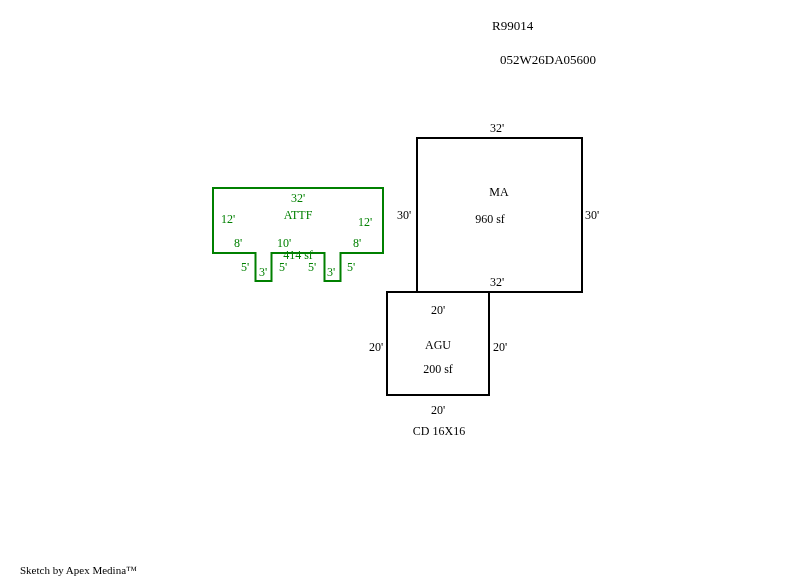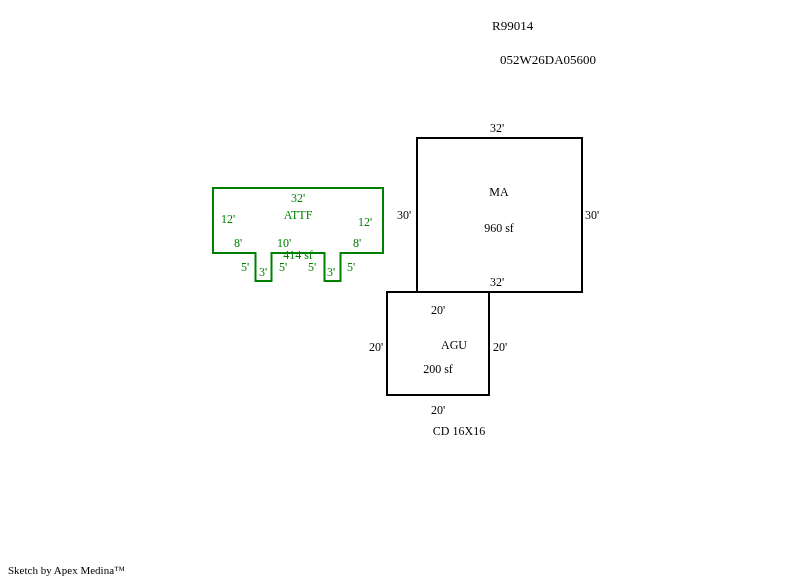--- a/index.html
+++ b/index.html
@@ -49,42 +49,42 @@
   <div class="box" style="left:386px; top:291px; width:104px; height:105px;"></div>
 
   <svg class="shape-svg" style="left:212px; top:187px;" width="173" height="96" viewBox="0 0 173 96">
     <path d="M1,1 L171,1 L171,66 L128.5,66 L128.5,94 L112.5,94 L112.5,66 L59.5,66 L59.5,94 L43.5,94 L43.5,66 L1,66 Z" fill="none" stroke="#008000" stroke-width="2"></path>
   </svg>
 
   <span class="lbl" style="left:497px; top:128px;">32'</span>
   <span class="lbl" style="left:404px; top:215px;">30'</span>
   <span class="lbl" style="left:592px; top:215px;">30'</span>
   <span class="lbl" style="left:499px; top:192px;">MA</span>
-  <span class="lbl" style="left:490px; top:228px;margin-left:9px;">960 sf</span>
+  <span class="lbl" style="left:490px; top:219px;">960 sf</span>
   <span class="lbl" style="left:497px; top:282px;">32'</span>
 
   <span class="lbl" style="left:438px; top:310px;">20'</span>
-  <span class="lbl" style="left:438px; top:345px;margin-left:16px;">AGU</span>
+  <span class="lbl" style="left:438px; top:345px;">AGU</span>
   <span class="lbl" style="left:438px; top:369px;">200 sf</span>
   <span class="lbl" style="left:376px; top:347px;">20'</span>
   <span class="lbl" style="left:500px; top:347px;">20'</span>
   <span class="lbl" style="left:438px; top:410px;">20'</span>
-  <span class="lbl" style="left:459px; top:431px;">CD  16X16</span>
+  <span class="lbl" style="left:439px; top:431px;">CD  16X16</span>
 
   <span class="lbl green" style="left:298px; top:198px;">32'</span>
   <span class="lbl green" style="left:298px; top:215px;">ATTF</span>
   <span class="lbl green" style="left:298px; top:231px;margin-top:24px;">414 sf</span>
   <span class="lbl green" style="left:228px; top:219px;">12'</span>
   <span class="lbl green" style="left:365px; top:222px;">12'</span>
   <span class="lbl green" style="left:238px; top:243px;">8'</span>
   <span class="lbl green" style="left:284px; top:243px;">10'</span>
   <span class="lbl green" style="left:357px; top:243px;">8'</span>
 
   <span class="lbl green" style="left:245px; top:267px;">5'</span>
   <span class="lbl green" style="left:263px; top:272px;">3'</span>
   <span class="lbl green" style="left:283px; top:267px;">5'</span>
   <span class="lbl green" style="left:312px; top:267px;">5'</span>
   <span class="lbl green" style="left:331px; top:272px;">3'</span>
   <span class="lbl green" style="left:351px; top:267px;">5'</span>
 
-  <span class="footer" style="left:8px; top:564px;">Sketch by Apex Medina™</span>
+  <span class="footer" style="left:20px; top:564px;">Sketch by Apex Medina™</span>
 
 </div>
 
 </body></html>

